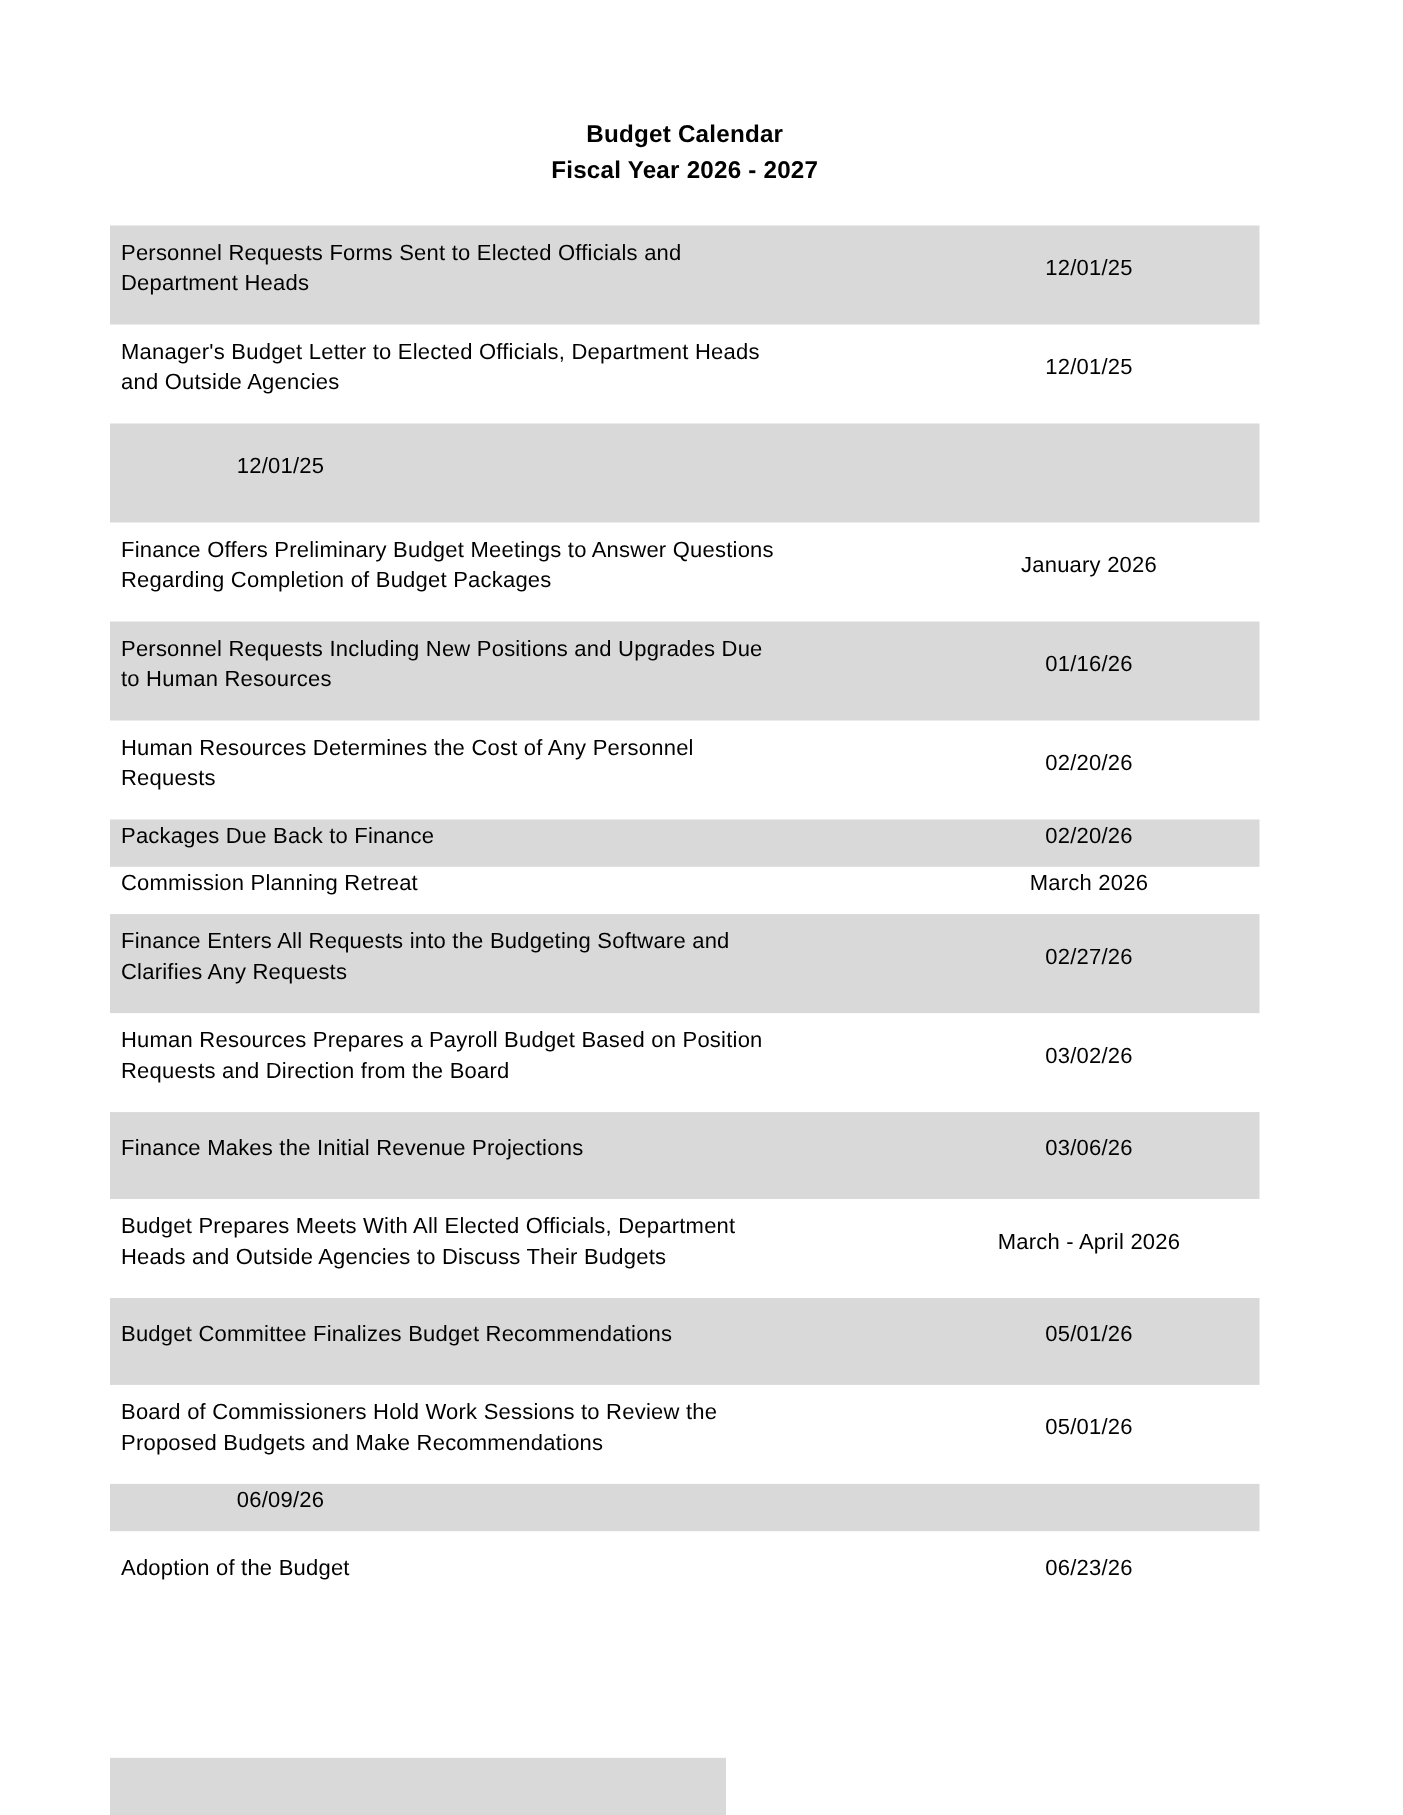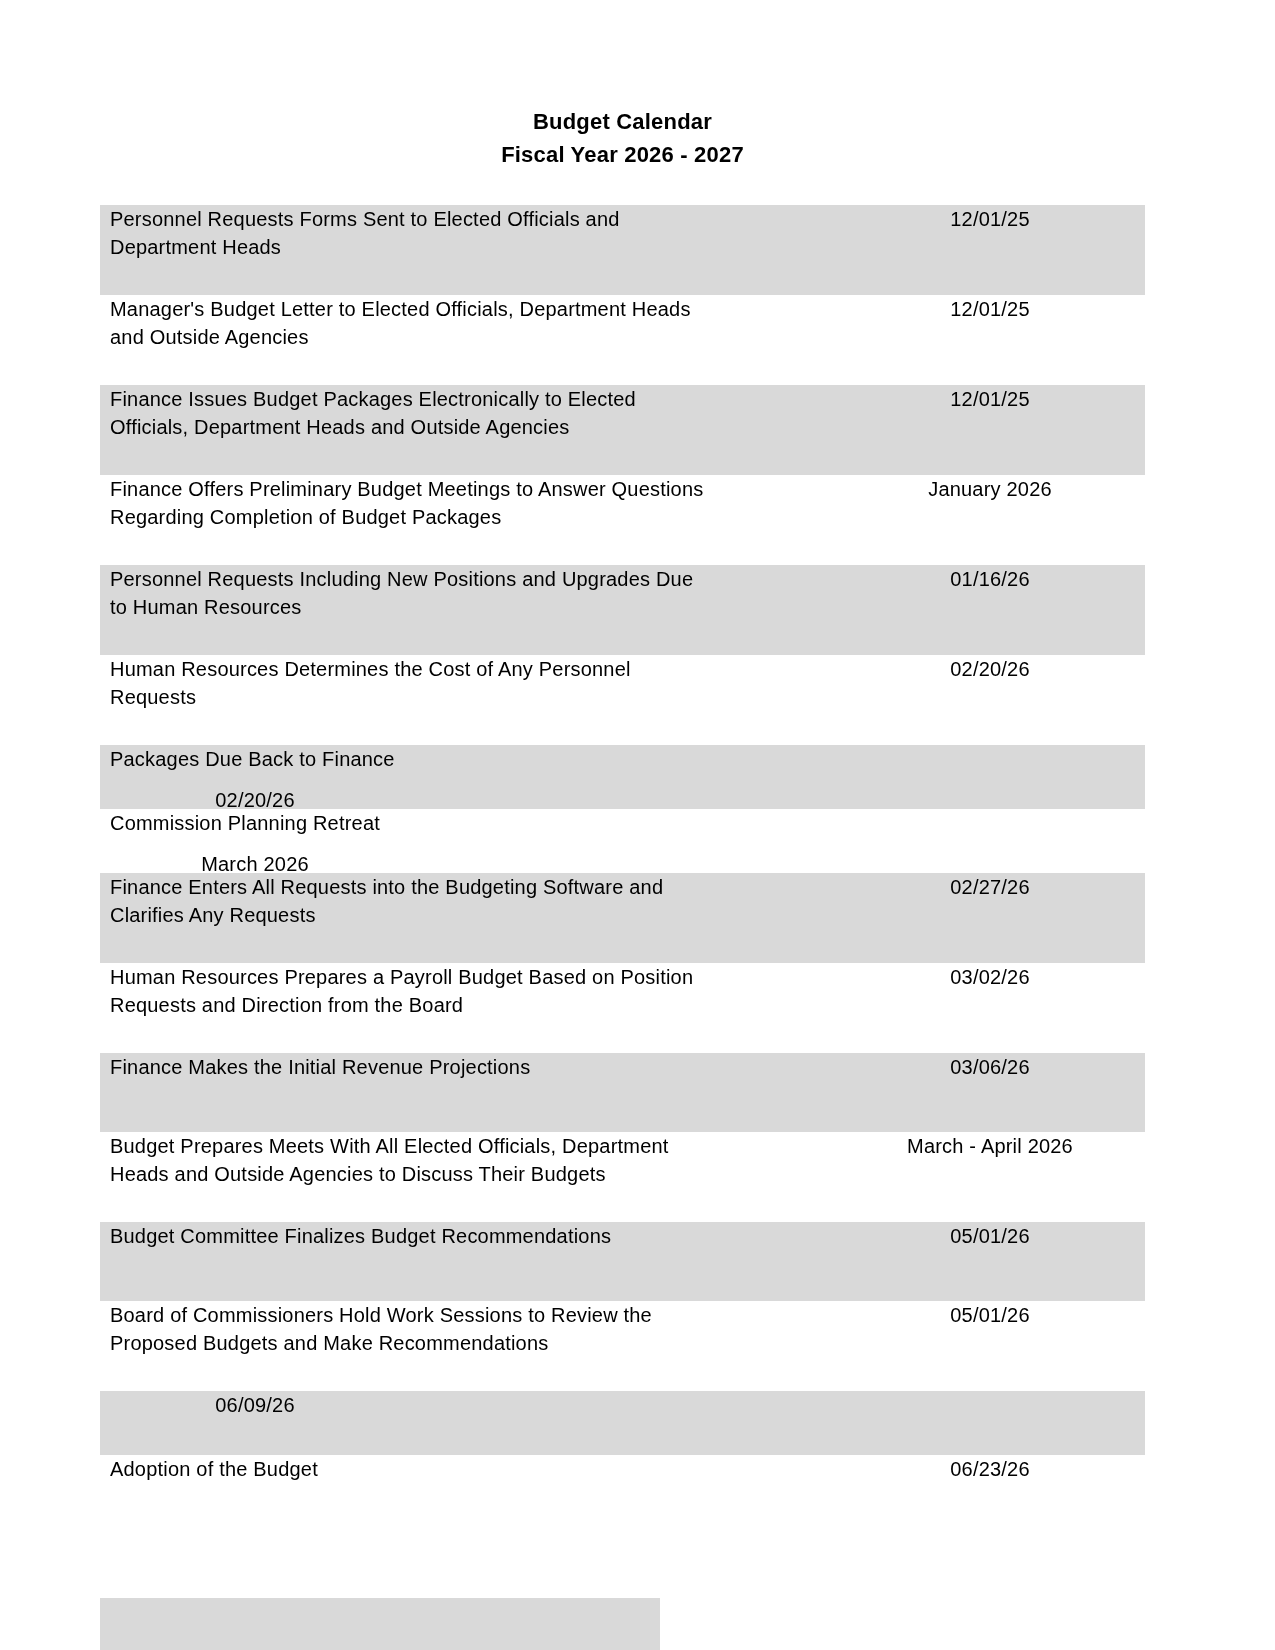--- a/index.html
+++ b/index.html
@@ -24,26 +24,26 @@
     letter-spacing: 0.2px;
   }
   .rows {
     position: absolute;
     top: 205px;
     left: 100px;
     width: 1045px;
   }
   .row {
     display: flex;
-    align-items: flex-start;
+    align-items: center;
     background: transparent;
   }
   .row.shaded { background: var(--row-gray, #d9d9d9); }
   .row.normal { height: 90px; }
-  .row.short  { height: 64px; flex-direction: column; }
+  .row.short  { height: 43px; }
   .row.tall   { height: 79px; }
   .row.last   { height: 80px; }
   .task-cell {
     flex: 1;
     padding: 0 0 13px 10px;
     font-size: 20px;
     line-height: 28px;
     letter-spacing: 0.2px;
   }
   .date-cell {
@@ -82,24 +82,20 @@
         <div class="date-cell">12/01/25</div>
       </div>
       <div class="row normal">
         <div class="task-cell">
           <div>Manager's Budget Letter to Elected Officials, Department Heads</div>
           <div>and Outside Agencies</div>
         </div>
         <div class="date-cell">12/01/25</div>
       </div>
       <div class="row normal shaded">
-        <div class="task-cell">
-          <div>Finance Issues Budget Packages Electronically to Elected</div>
-          <div>Officials, Department Heads and Outside Agencies</div>
-        </div>
         <div class="date-cell">12/01/25</div>
       </div>
       <div class="row normal">
         <div class="task-cell">
           <div>Finance Offers Preliminary Budget Meetings to Answer Questions</div>
           <div>Regarding Completion of Budget Packages</div>
         </div>
         <div class="date-cell">January 2026</div>
       </div>
       <div class="row normal shaded">

